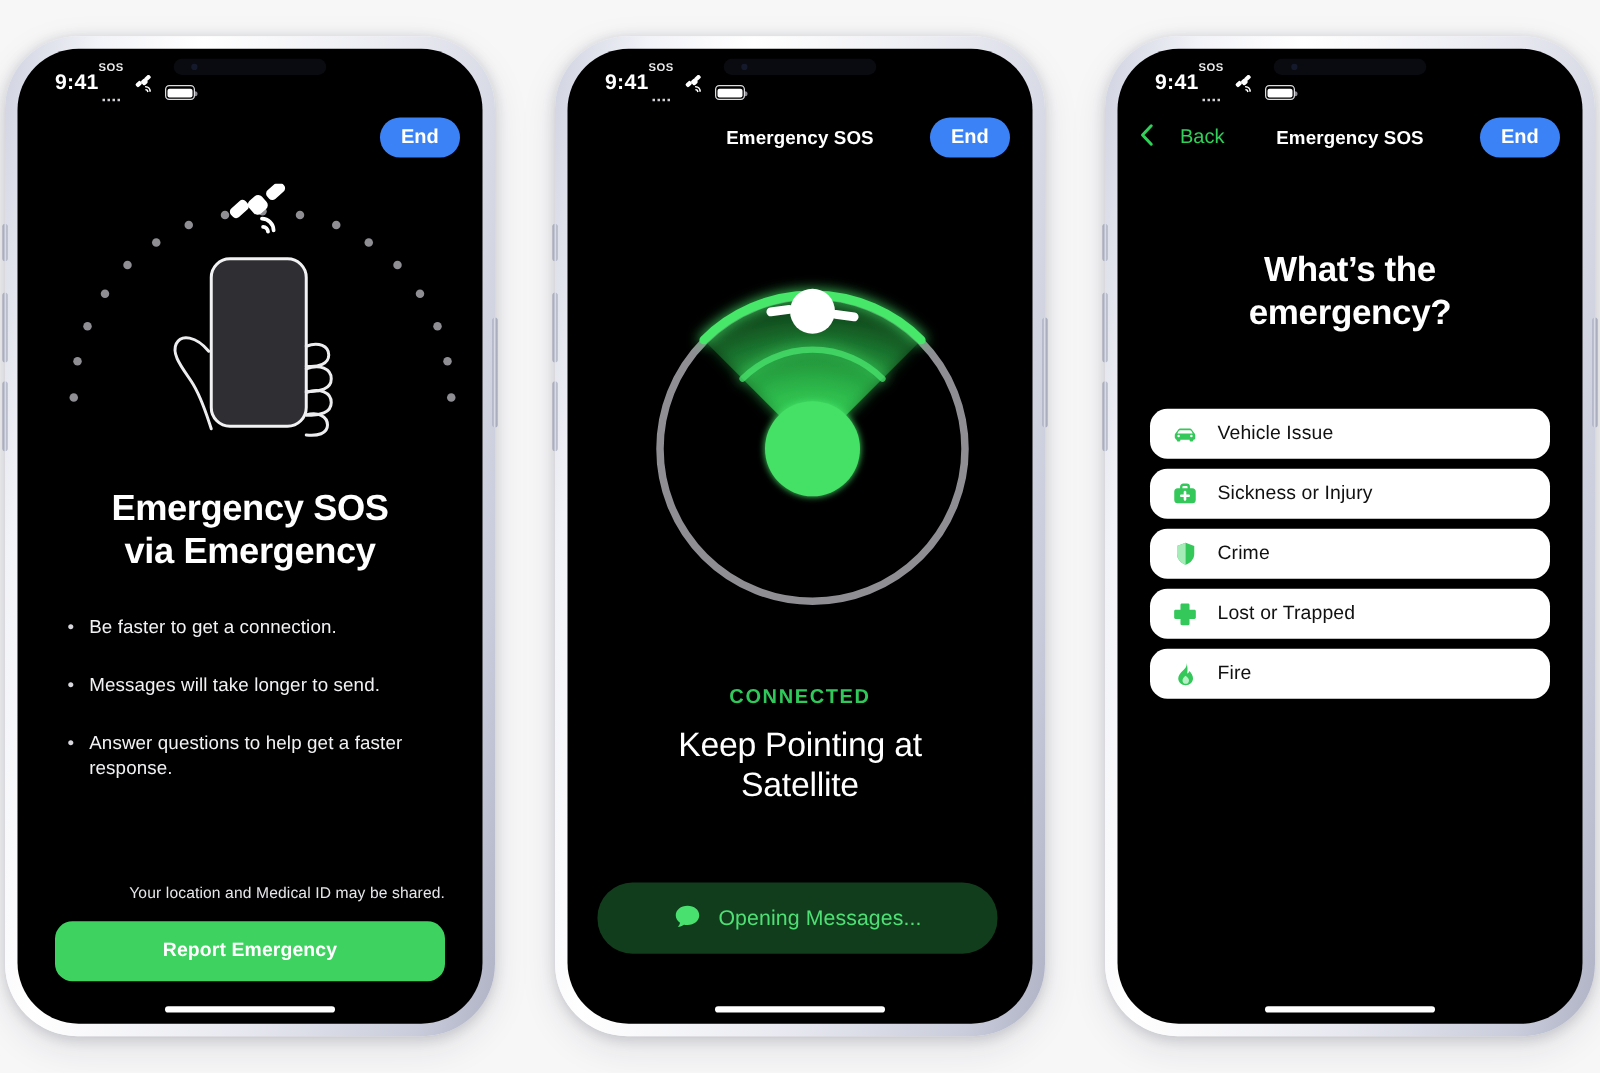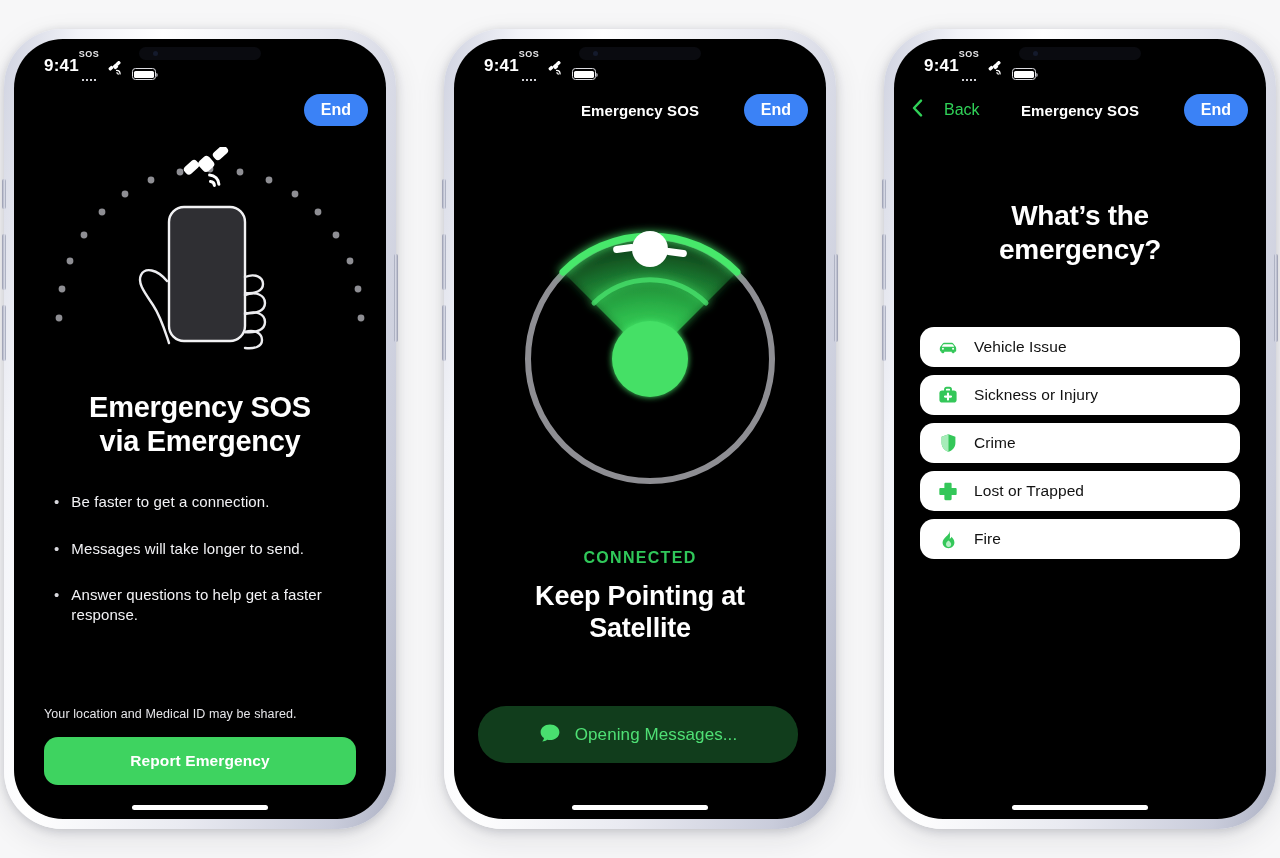--- a/index.html
+++ b/index.html
@@ -109,21 +109,21 @@
     line-height:1.16; letter-spacing:-.3px;
   }
   .bullets{ margin-top:34px; padding-left:10px; }
   .bullet{
     display:flex; gap:12px; margin-bottom:26px;
     color:#f2f2f5; font-size:15px; line-height:1.35; letter-spacing:.1px;
   }
   .bullet .dot{ color:#d8d8dd; font-size:15px; line-height:1.35; }
   .s1-foot{ position:absolute; left:0; right:0; bottom:34px; padding:0 30px; }
   .disclaimer{
-    color:#e6e6ea; font-size:12.5px; text-align:left; margin-bottom:16px;
+    color:#e6e6ea; font-size:12.5px; text-align:right; margin-bottom:16px;
     letter-spacing:.1px;
   }
   .cta{
     display:block; width:100%;
     background:#3ed360; color:#fff;
     font-size:15.5px; font-weight:bold;
     padding:15px 0; border-radius:14px; border:none; text-align:center;
     letter-spacing:.1px;
   }
   .home-ind{
@@ -131,21 +131,21 @@
     width:136px; height:5px; border-radius:3px; background:#fff;
   }
 
   
   .radar-wrap{ position:absolute; top:180px; left:0; right:0; height:300px; }
   .s2-text{ position:absolute; top:510px; left:0; right:0; text-align:center; padding:0 26px;}
   .connected{
     color:#30c85a; font-size:16px; font-weight:bold; letter-spacing:1.3px;
   }
   .s2-head{
-    margin-top:14px; color:#fff; font-size:27px; font-weight:bold;
+    margin-top:14px; color:#fff; font-size:27px; font-weight:normal;
     line-height:1.18; letter-spacing:-.2px;
   }
   .msg-pill{
     position:absolute; left:24px; right:28px; bottom:56px;
     background:#113d1c; border-radius:28px;
     display:flex; align-items:center; justify-content:center; gap:14px;
     padding:17px 0; border:none;
   }
   .msg-pill .lbl{ color:#4fe075; font-size:17px; font-weight:500; letter-spacing:.1px;}
 

